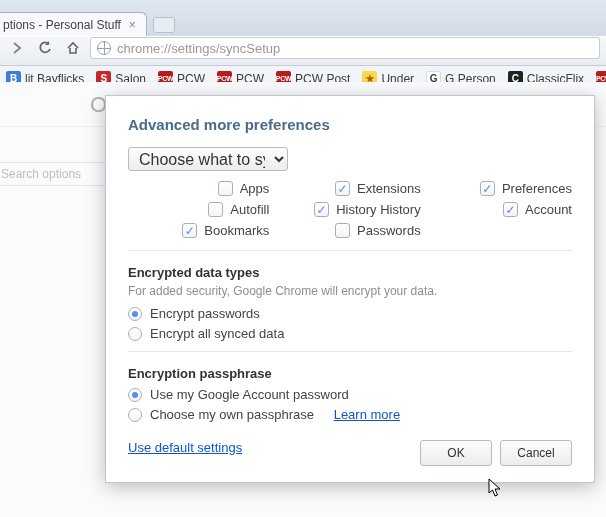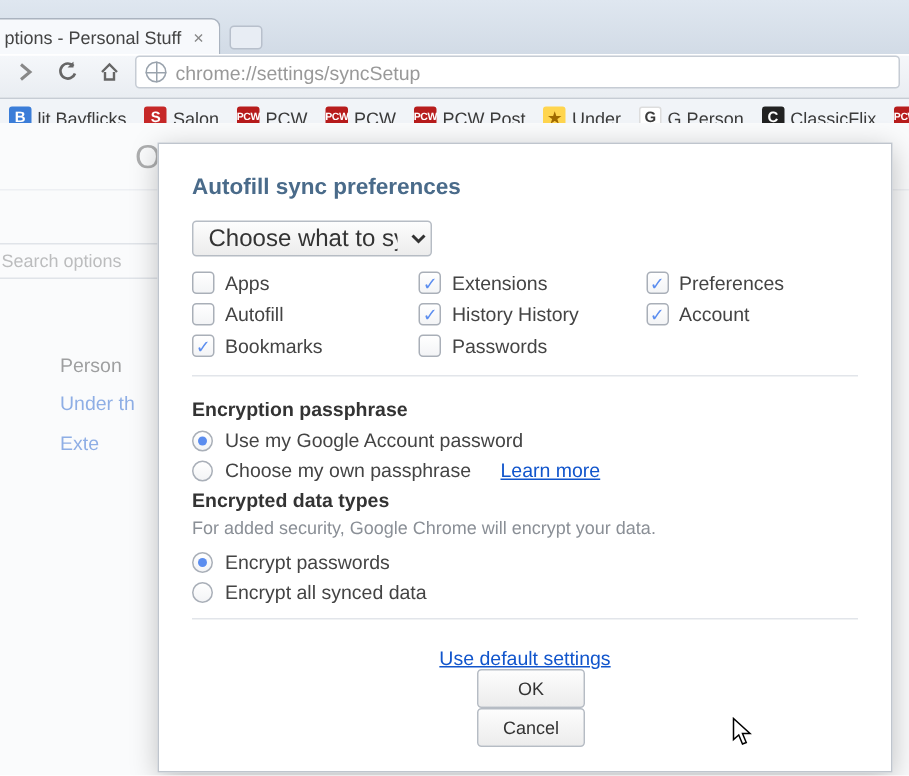--- a/index.html
+++ b/index.html
@@ -33,30 +33,30 @@
   .sidenav { position:absolute; left:0; top:130px; width:170px; padding:20px 10px 0 40px; font-size:13px;}
   .sidenav .sel{ color:#333; border-right:3px solid #5b8def; padding:4px 0; }
   .sidenav a{ display:block; color:#1155cc; padding:6px 0; text-decoration:none;}
   .overlay { position:absolute; left:0; right:0; top:82px; bottom:0; background:rgba(245,247,250,0.55);}
   
   .dialog { position:absolute; left:105px; top:95px; width:490px; background:#fff; border:1px solid #bfc5cd; box-shadow:0 4px 18px rgba(0,0,0,0.25); padding:20px 22px 16px 22px;}
   .dialog h2 { font-size:15px; font-weight:bold; color:#4a6b8a; margin-bottom:14px;}
   .dsection { margin-bottom:14px;}
   select.syncsel { height:24px; border:1px solid #b6bcc4; background:linear-gradient(#fdfdfd,#ececec); border-radius:3px; padding:0 6px; font-size:16px; color:#333; width:160px;}
   .chkgrid { display:grid; grid-template-columns: 1fr 1fr 1fr; gap:6px 10px; margin-top:10px; margin-bottom:12px;}
-  .chk { display:flex; align-items:center; gap:7px; font-size:13px; color:#444;}
+  .chk { display:flex; align-items:center; gap:7px; font-size:13px; color:#444;justify-content:flex-end;}
   .chkbox { width:15px; height:15px; border:1px solid #a9afb8; border-radius:3px; background:linear-gradient(#fff,#f3f4f6); display:inline-flex; align-items:center; justify-content:center; font-size:12px; color:#5b8def; line-height:1;}
   .hr { border-top:1px solid #e2e5ea; margin:4px 0 10px;}
   .sectitle { font-weight:bold; font-size:13px; color:#333; margin-bottom:4px;}
   .secsub { font-size:12px; color:#8a8f96; margin-bottom:8px;}
   .radio { display:flex; align-items:center; gap:8px; font-size:13px; color:#444; margin-bottom:5px;}
   .rdot { width:14px; height:14px; border:1px solid #a9afb8; border-radius:50%; background:linear-gradient(#fff,#f3f4f6); display:inline-flex; align-items:center; justify-content:center;}
   .rdot.sel::after{content:"";width:6px;height:6px;border-radius:50%;background:#5b8def;}
   .link{ color:#1155cc; text-decoration:underline; cursor:pointer;}
-  .dlgfoot { display:flex; align-items:center; margin-top:18px;flex-direction:column;}
+  .dlgfoot { display:flex; margin-top:18px;}
   .dlgfoot .spacer{flex:1;}
   .btn { height:26px; min-width:72px; padding:0 10px; border:1px solid #b6bcc4; background:linear-gradient(#fdfdfd,#ececec); border-radius:3px; font-size:12px; color:#333; margin-left:8px; cursor:pointer;}
   .cursor{ position:absolute; width:16px; height:22px; pointer-events:none;}
 </style>
 </head>
 <body>
 
 <div class="tabstrip">
   <div class="tab">
     <span>ptions - Personal Stuff</span>
@@ -127,30 +127,25 @@
   </div>
 
 <div class="page">
   <div class="pagehead">
     <h1>Options</h1>
     <h1>Personal Stuff</h1>
   </div>
   <div class="searchopts" style="position:absolute;left:0;top:70px;">
     <input type="text" placeholder="Search options" style="">
   </div>
-  <div class="sidenav">
-    <div class="sel">Person</div>
-    <a>Under th</a>
-    <a>Exte</a>
-  </div>
 </div>
 <div class="overlay"></div>
 
 <div class="dialog">
-  <h2>Autofill sync preferences</h2>
+  <h2>Advanced more preferences</h2>
 
   <div class="dsection">
     <select class="syncsel">
       <option>Choose what to sync</option>
     </select>
     <div class="chkgrid" id="chkgrid">
         <label class="chk">
           <span class="chkbox"></span>
           <span>Apps</span>
         </label>
@@ -177,49 +172,49 @@
         <label class="chk">
           <span class="chkbox">✓</span>
           <span>Bookmarks</span>
         </label>
         <label class="chk">
           <span class="chkbox"></span>
           <span>Passwords</span>
         </label>
       </div>
     <div class="hr"></div>
-  </div>
-
-  <div class="dsection" style="margin-bottom:4px;">
-    <div class="sectitle">Encryption passphrase</div>
-    <div class="radio" style="margin-top:6px;">
-      <span class="rdot sel"></span>
-      <span>Use my Google Account password</span>
-    </div>
-    <div class="radio">
-      <span class="rdot"></span>
-      <span>Choose my own passphrase</span>
-      &nbsp;<span class="link">Learn more</span>
-    </div>
   </div>
 
   <div class="dsection">
     <div class="sectitle">Encrypted data types</div>
     <div class="secsub">For added security, Google Chrome will encrypt your data.</div>
     <div class="radio">
       <span class="rdot sel"></span>
       <span>Encrypt passwords</span>
     </div>
     <div class="radio">
       <span class="rdot"></span>
       <span>Encrypt all synced data</span>
     </div>
     <div class="hr" style="margin-top:10px;"></div>
   </div>
 
+  <div class="dsection" style="margin-bottom:4px;">
+    <div class="sectitle">Encryption passphrase</div>
+    <div class="radio" style="margin-top:6px;">
+      <span class="rdot sel"></span>
+      <span>Use my Google Account password</span>
+    </div>
+    <div class="radio">
+      <span class="rdot"></span>
+      <span>Choose my own passphrase</span>
+      &nbsp;<span class="link">Learn more</span>
+    </div>
+  </div>
+
   <div class="dlgfoot">
     <span class="link">Use default settings</span>
     <span class="spacer"></span>
     <button class="btn">OK</button>
     <button class="btn">Cancel</button>
   </div>
 </div>
 
 <svg class="cursor" style="left:488px; top:478px;" viewBox="0 0 16 22">
   <path d="M1 1 L1 15 L4.5 12 L7 18 L9.5 17 L7 11 L12 11 Z" fill="#fff" stroke="#000" stroke-width="1"></path>

